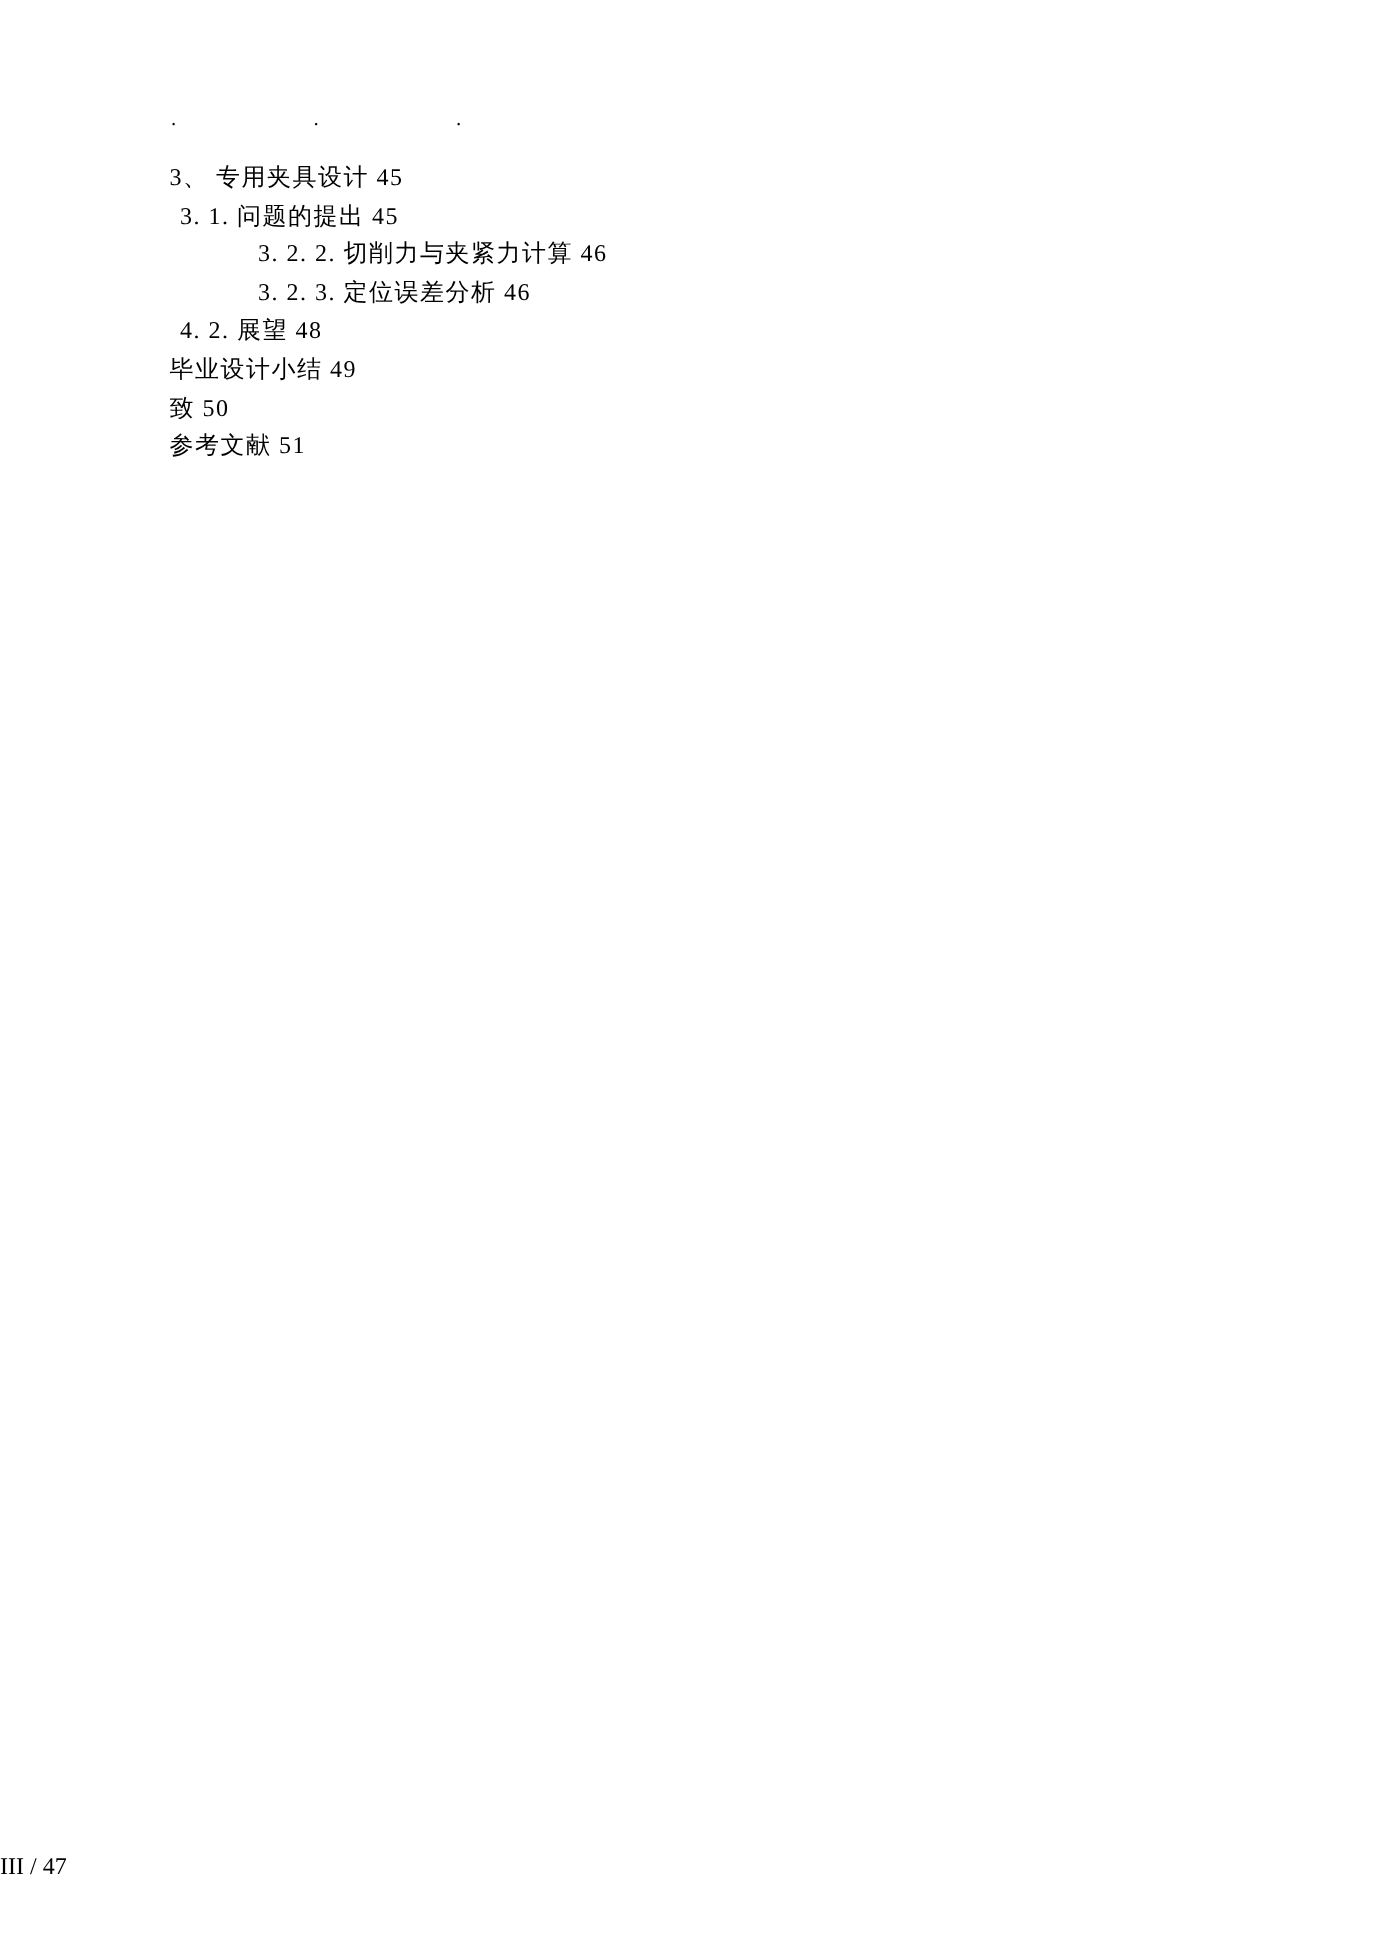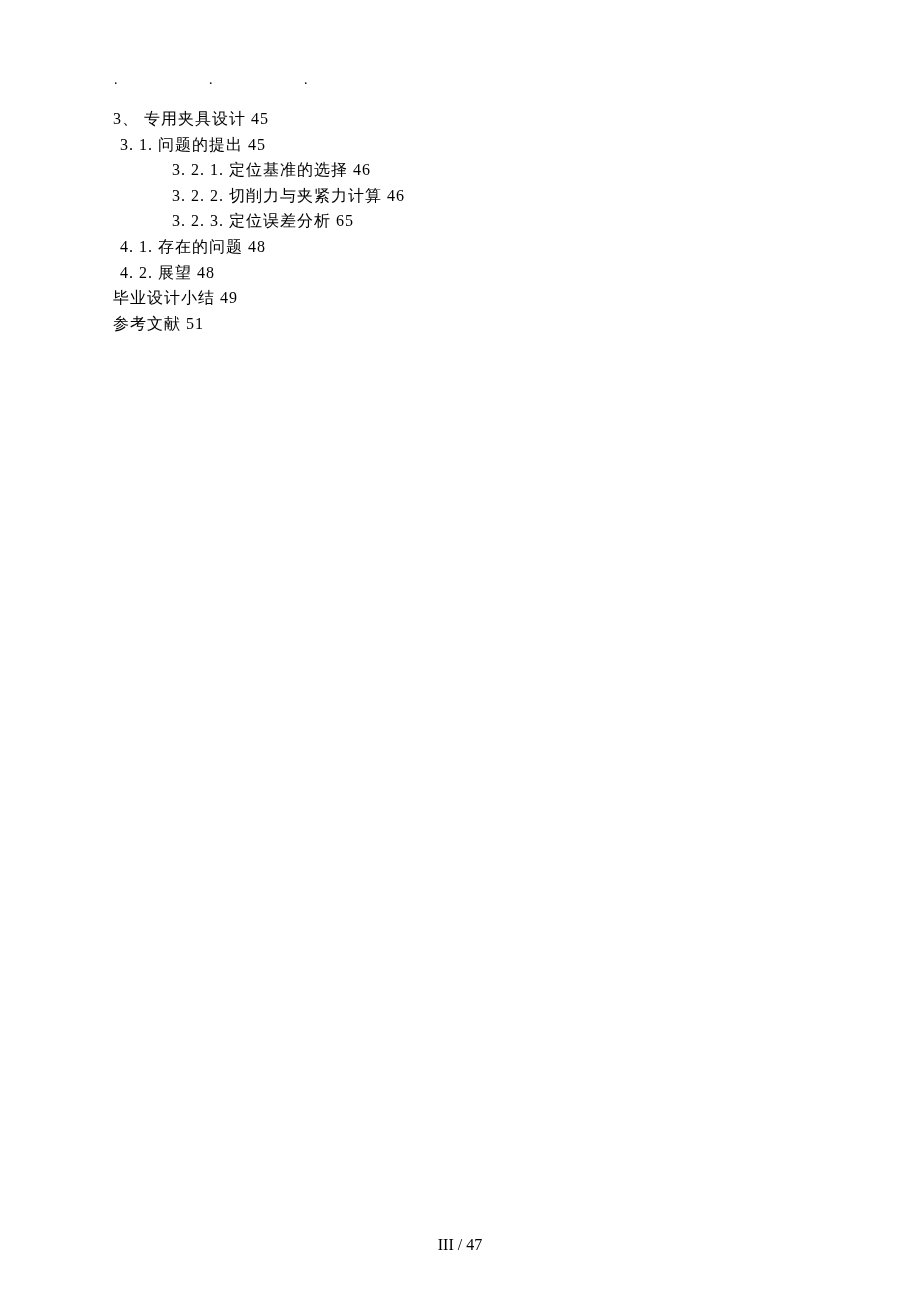--- a/index.html
+++ b/index.html
@@ -40,35 +40,34 @@
       margin-left: 24px;
     }
     .indent-2 {
       margin-left: 76px;
     }
     .footer {
       position: absolute;
       bottom: 48px;
       left: 0;
       width: 100%;
-      text-align: center;
+      text-align: left;
       font-size: 16px;
       font-family: "Times New Roman", serif;
     }
   </style>
 </head>
 <body>
 
 <div class="page-content">
   <div class="dots-row">.   .   .</div>
 
   <div class="toc-line indent-0">3、 专用夹具设计 45</div>
   <div class="toc-line indent-1">3. 1. 问题的提出 45</div>
-  <div class="toc-line indent-2">3. 2. 1. 定位基准的选择 46</div>
   <div class="toc-line indent-2">3. 2. 2. 切削力与夹紧力计算 46</div>
-  <div class="toc-line indent-2">3. 2. 3. 定位误差分析 65</div>
-  <div class="toc-line indent-1">4. 1. 存在的问题 48</div>
+  <div class="toc-line indent-2">3. 2. 3. 定位误差分析 46</div>
   <div class="toc-line indent-1">4. 2. 展望 48</div>
   <div class="toc-line indent-0">毕业设计小结 49</div>
+  <div class="toc-line indent-0">致 50</div>
   <div class="toc-line indent-0">参考文献 51</div>
 </div>
 
 <div class="footer">III  / 47</div>
 
 </body></html>

